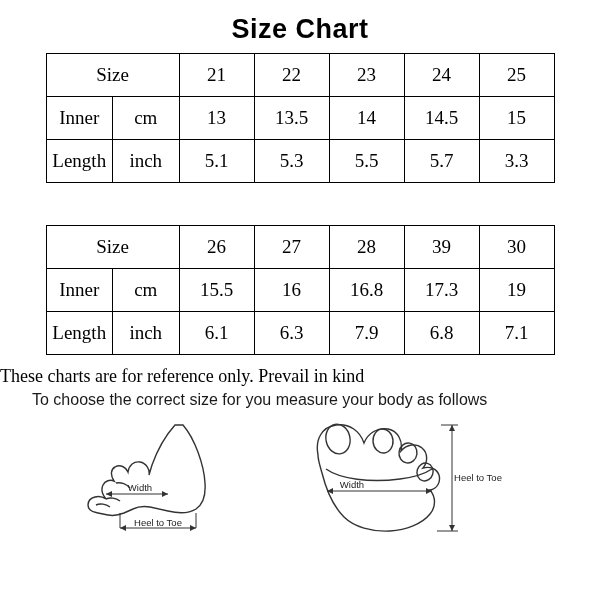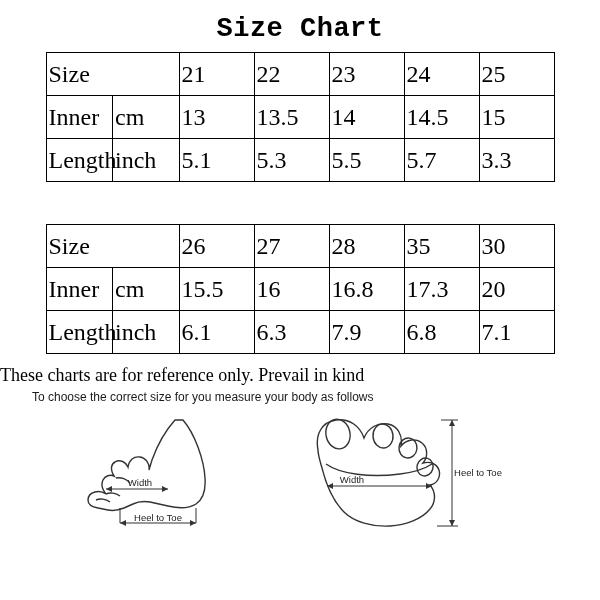--- a/index.html
+++ b/index.html
@@ -16,36 +16,36 @@
     overflow: hidden;
   }
   .page {
     width: 600px;
     height: 600px;
     position: relative;
     box-sizing: border-box;
   }
   .title {
     text-align: center;
-    font-family: Liberation Mono, monospace;
+    font-family: Liberation Sans, sans-serif;
     font-weight: bold;
     font-size: 27px;
     letter-spacing: 0.5px;
     margin: 14px 0 8px 0;
   }
   table.size-table {
     border-collapse: collapse;
     width: 492px;
     margin: 0 auto;
     table-layout: fixed;
   }
   table.size-table td {
     border: 1.5px solid #000000;
-    text-align: left;
-    font-size: 24px;
+    text-align: center;
+    font-size: 19px;
     font-family: "Liberation Serif", serif;
     padding: 6px 2px;
     height: 30px;
   }
   td.label-wide {
     width: 128px;
   }
   td.label-left {
     width: 72px;
   }
@@ -71,21 +71,21 @@
     margin-top: 11px;
   }
   .how-head {
     font-family: "Liberation Sans", sans-serif;
     font-size: 13px;
     margin: 18px 0 0 32px;
     color: #1a1a1a;
   }
   .how-sub {
     font-family: "Liberation Sans", sans-serif;
-    font-size: 12px;
+    font-size: 16px;
     margin: 4px 0 8px 32px;
     color: #1a1a1a;
   }
   .diagram {
     position: relative;
     width: 600px;
     height: 125px;
     margin-top: 4px;
   }
   svg text {
@@ -129,31 +129,31 @@
         <td class="val">3.3</td>
       </tr>
       <tr class="spacer-row">
         <td colspan="7"></td>
       </tr>
       <tr>
         <td class="label-wide" colspan="2">Size</td>
         <td class="val">26</td>
         <td class="val">27</td>
         <td class="val">28</td>
-        <td class="val">35</td>
+        <td class="val">39</td>
         <td class="val">30</td>
       </tr>
       <tr>
         <td class="label-left">Inner</td>
         <td class="label-right">cm</td>
         <td class="val">15.5</td>
         <td class="val">16</td>
         <td class="val">16.8</td>
         <td class="val">17.3</td>
-        <td class="val">20</td>
+        <td class="val">19</td>
       </tr>
       <tr>
         <td class="label-left">Length</td>
         <td class="label-right">inch</td>
         <td class="val">6.1</td>
         <td class="val">6.3</td>
         <td class="val">7.9</td>
         <td class="val">6.8</td>
         <td class="val">7.1</td>
       </tr>

